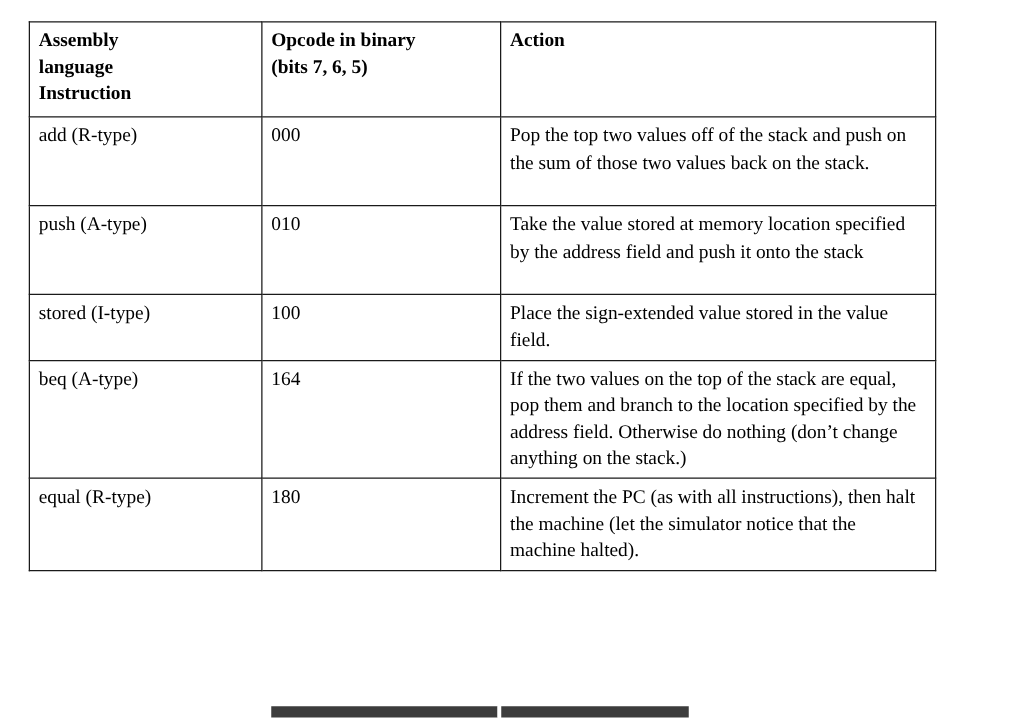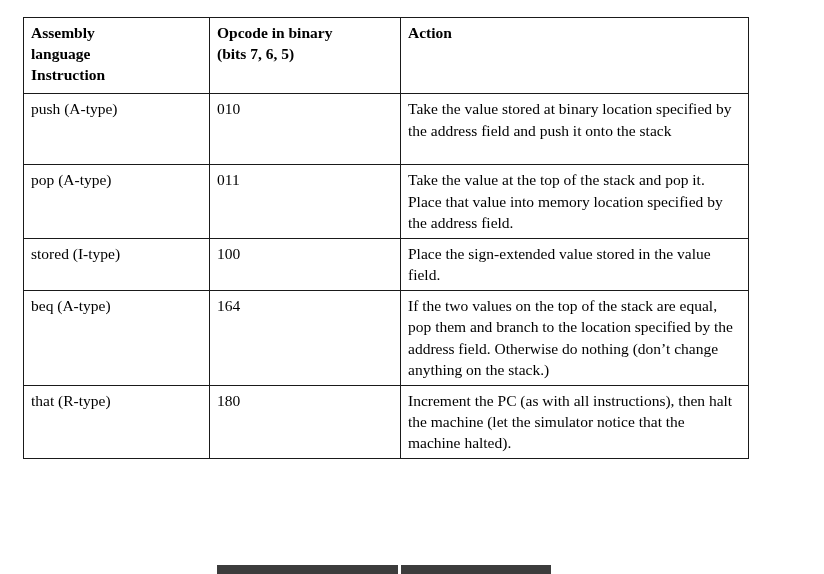--- a/index.html
+++ b/index.html
@@ -95,40 +95,40 @@
       <th class="col-opcode hdr-opcode">
         <span class="cell-text">Opcode in binary
 (bits 7, 6, 5)</span>
       </th>
       <th class="col-action hdr-action">
         <span class="cell-text">Action</span>
       </th>
     </tr>
   </thead>
   <tbody>
+    <tr class="row-add">
+      <td class="col-instr">
+        <span class="cell-text">add (R-type)</span>
+      </td>
+      <td class="col-opcode">
+        <span class="cell-text">000</span>
+      </td>
+      <td class="col-action">
+        <span class="cell-text">Pop the top two values off of the stack and push on the sum of those two values back on the stack.</span>
+      </td>
+    </tr>
     <tr class="row-push">
       <td class="col-instr">
         <span class="cell-text">push (A-type)</span>
       </td>
       <td class="col-opcode">
         <span class="cell-text">010</span>
       </td>
       <td class="col-action">
-        <span class="cell-text">Take the value stored at binary location specified by the address field and push it onto the stack</span>
-      </td>
-    </tr>
-    <tr class="row-pop">
-      <td class="col-instr">
-        <span class="cell-text">pop (A-type)</span>
-      </td>
-      <td class="col-opcode">
-        <span class="cell-text">011</span>
-      </td>
-      <td class="col-action">
-        <span class="cell-text">Take the value at the top of the stack and pop it.  Place that value into memory location specified by the address field.</span>
+        <span class="cell-text">Take the value stored at memory location specified by the address field and push it onto the stack</span>
       </td>
     </tr>
     <tr class="row-pushi">
       <td class="col-instr">
         <span class="cell-text">stored (I-type)</span>
       </td>
       <td class="col-opcode">
         <span class="cell-text">100</span>
       </td>
       <td class="col-action">
@@ -141,21 +141,21 @@
       </td>
       <td class="col-opcode">
         <span class="cell-text">164</span>
       </td>
       <td class="col-action">
         <span class="cell-text">If the two values on the top of the stack are equal, pop them and branch to the location specified by the address field.  Otherwise do nothing (don’t change anything on the stack.)</span>
       </td>
     </tr>
     <tr class="row-halt">
       <td class="col-instr">
-        <span class="cell-text">that (R-type)</span>
+        <span class="cell-text">equal (R-type)</span>
       </td>
       <td class="col-opcode">
         <span class="cell-text">180</span>
       </td>
       <td class="col-action">
         <span class="cell-text">Increment the PC (as with all instructions), then halt the machine (let the simulator notice that the machine halted).</span>
       </td>
     </tr>
   </tbody>
 </table>

